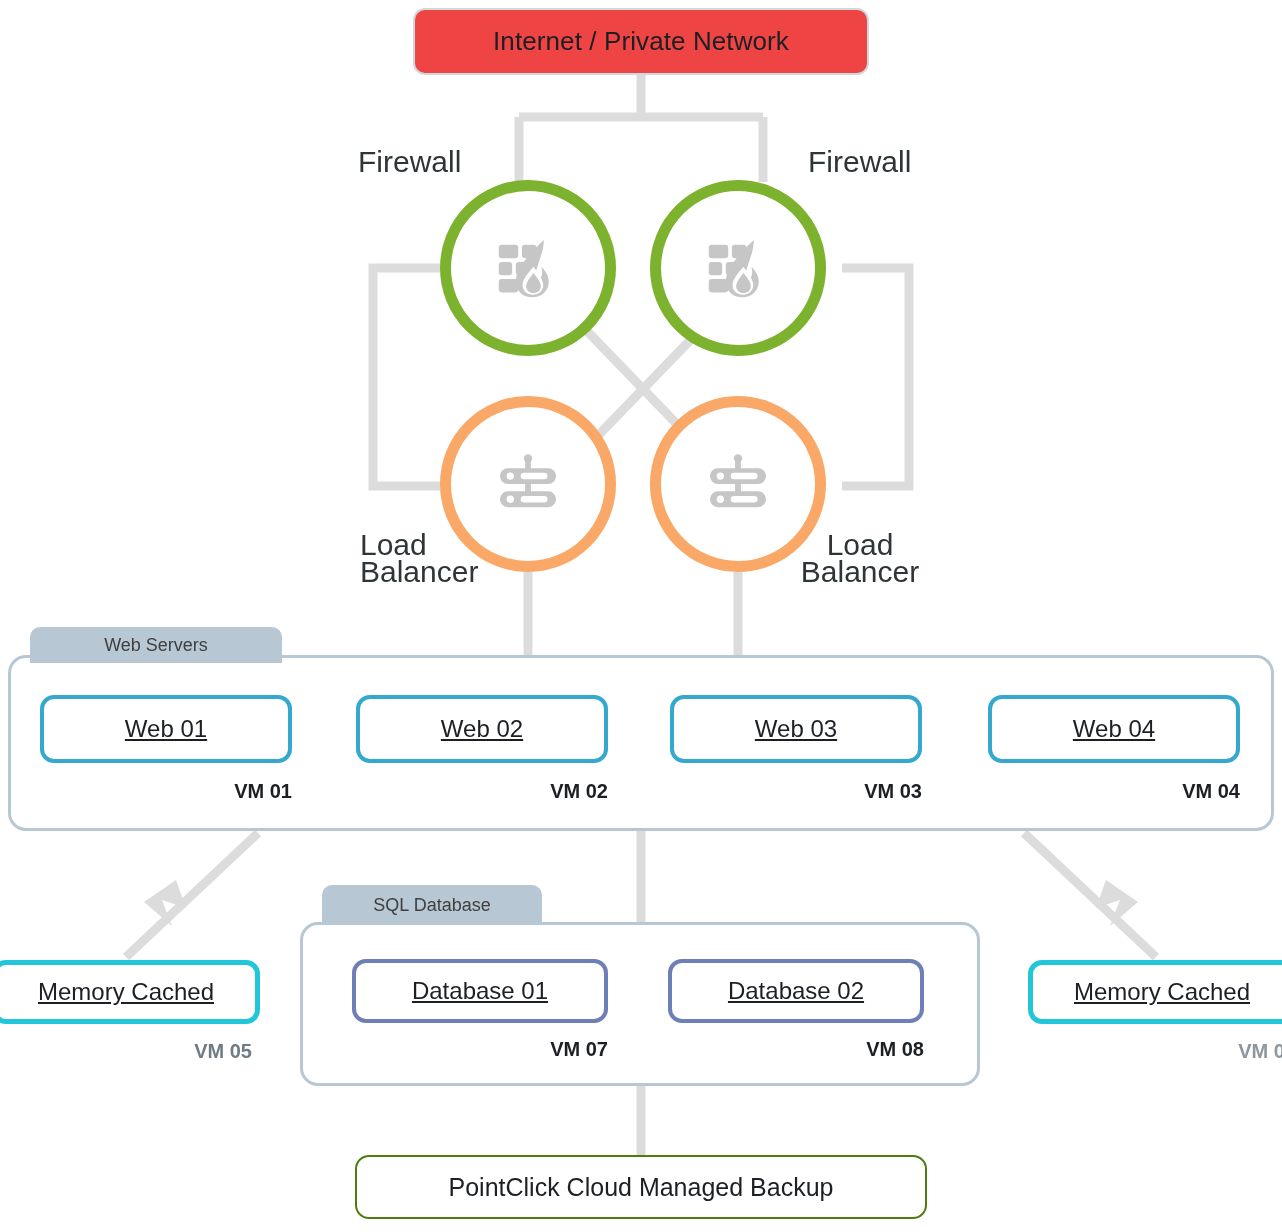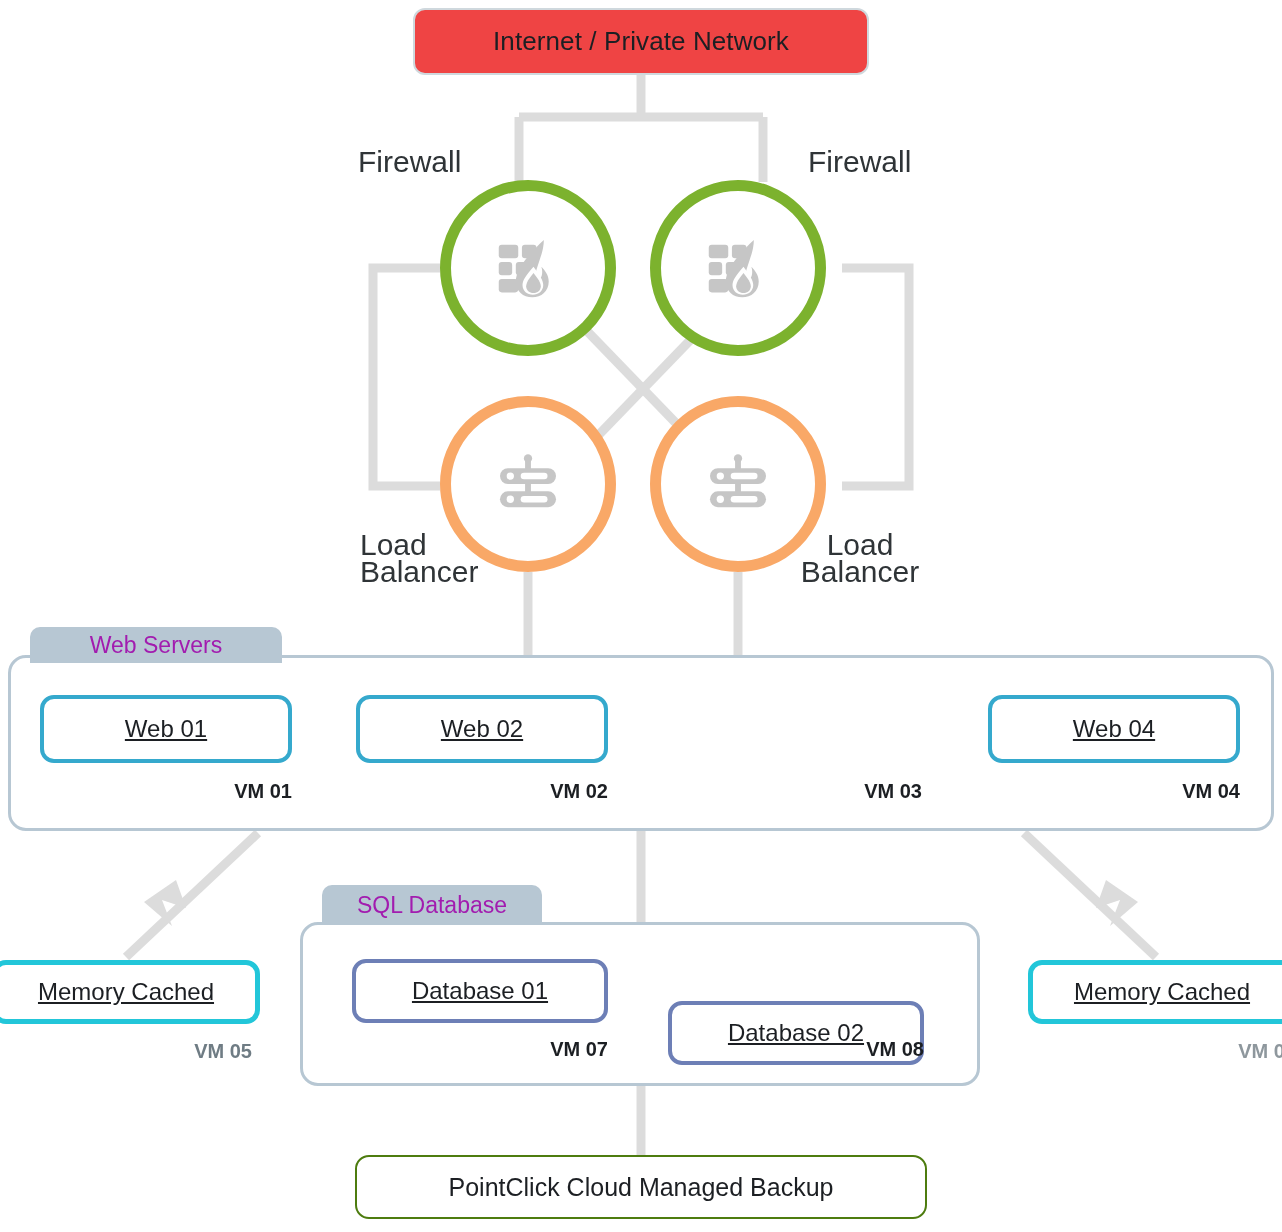--- a/index.html
+++ b/index.html
@@ -100,22 +100,22 @@
     box-sizing: border-box;
     background: #ffffff;
     border: 3px solid #b7c7d3;
     border-radius: 18px;
   }
   .group-tab {
     position: absolute;
     box-sizing: border-box;
     background: #b7c7d3;
     border-radius: 10px 10px 0 0;
-    color: #a21caf;
-    font-size: 23px;
+    color: #404040;
+    font-size: 18px;
     display: flex;
     align-items: center;
     justify-content: center;
     z-index: 1;
   }
 
   #web-group { left: 8px;  top: 655px;  width: 1266px; height: 176px; }
   #web-tab   { left: 30px; top: 627px;  width: 252px;  height: 36px; }
 
   #sql-group { left: 300px; top: 922px; width: 680px; height: 164px; }
@@ -135,21 +135,21 @@
     text-decoration: underline;
   }
   .chip.web { border: 4px solid #35a9cd; height: 68px; top: 695px; }
   #web1 { left: 40px;  width: 252px; }
   #web2 { left: 356px; width: 252px; }
   #web3 { left: 670px; width: 252px; }
   #web4 { left: 988px; width: 252px; }
 
   .chip.db { border: 4px solid #6d7fb6; height: 64px; top: 959px; }
   #db1 { left: 352px; width: 256px; }
-  #db2 { left: 668px; width: 256px; margin-top: 42px; }
+  #db2 { left: 668px; width: 256px; }
 
   .chip.mem {
     border: 5px solid #22c6d9;
     height: 64px;
     top: 960px;
     font-size: 24px;
   }
   #mem-left  { left: -8px;   width: 268px; }
   #mem-right { left: 1028px; width: 268px; }
 
@@ -287,20 +287,21 @@
   <div class="plain-label" id="lbl-lb-left">Load
 Balancer</div>
   <div class="plain-label" id="lbl-lb-right">Load
 Balancer</div>
 
   <div class="group-tab" id="web-tab">Web Servers</div>
   <div class="group" id="web-group"></div>
 
   <div class="chip web" id="web1">Web 01</div>
   <div class="chip web" id="web2">Web 02</div>
+  <div class="chip web" id="web3">Web 03</div>
   <div class="chip web" id="web4">Web 04</div>
 
   <div class="vm-label" id="vm01">VM 01</div>
   <div class="vm-label" id="vm02">VM 02</div>
   <div class="vm-label" id="vm03">VM 03</div>
   <div class="vm-label" id="vm04">VM 04</div>
 
   <div class="group-tab" id="sql-tab">SQL Database</div>
   <div class="group" id="sql-group"></div>
 

